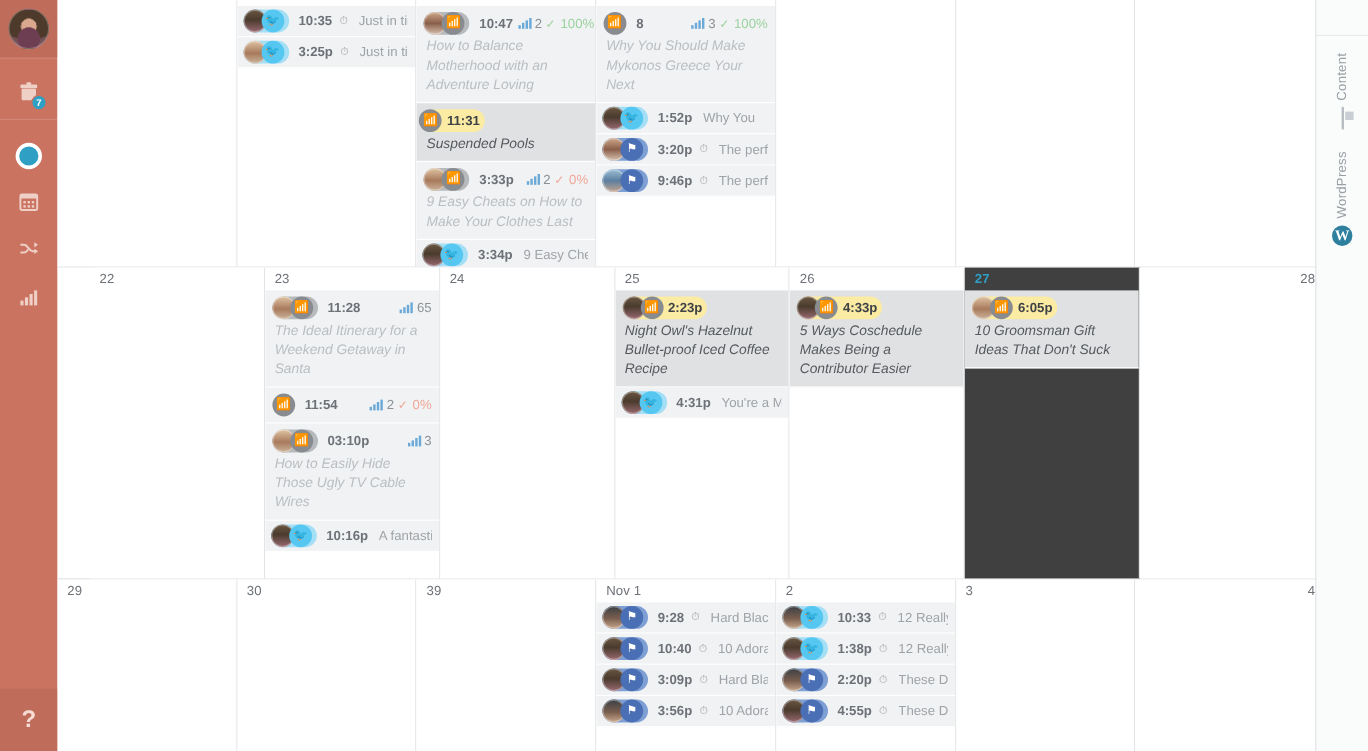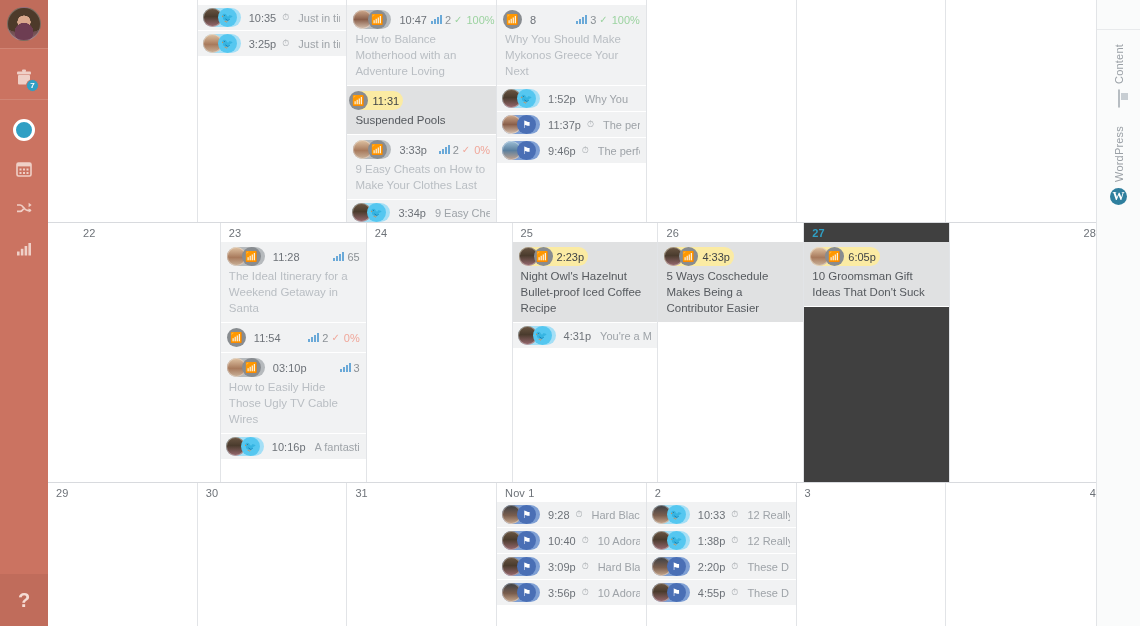--- a/index.html
+++ b/index.html
@@ -152,21 +152,21 @@
   .net.facebook { background: #4a6fb5; }
   .net.rss { background: #888c90; }
 
   .pill.tw { background: #a4dff6; }
   .pill.fb { background: #7e9fd4; }
   .pill.rs { background: #b6babd; }
   .pill.rs-solo { background: transparent; padding-right:0; }
   .pill.yellow { background: #fbeba3; }
 
   .time {
-    font-size: 11px; font-weight: normal; color: #6d7278;
+    font-size: 11px; font-weight: bold; color: #6d7278;
     margin-left: 4px; white-space: nowrap;
   }
   .item.dark .time, .pill.yellow .time { color: #3f4347; }
   .clock { font-size: 9px; color: #a2a7ab; margin-left: 2px; }
   .msg {
     font-size: 11px; color: #9ea3a8; margin-left: 5px;
     white-space: nowrap; overflow: hidden;
   }
   .stats { margin-left: auto; display: flex; align-items: center; gap: 3px; white-space: nowrap; }
   .bars { display: inline-flex; align-items: flex-end; gap: 1px; height: 9px; }
@@ -176,21 +176,21 @@
   .bars i:nth-child(3){height:7px}
   .bars i:nth-child(4){height:9px}
   .statnum { font-size: 11px; color: #8b9196; }
   .pct { font-size: 11px; }
   .pct.good { color: #9cd3a0; }
   .pct.bad { color: #f0a79a; }
   .check { font-size: 10px; margin-right: 1px; }
 
   .title {
     font-size: 11.5px; line-height: 16px;
-    color: #b9bec3; padding: 2px 4px 1px 2px;
+    color: #b9bec3; padding: 2px 4px 1px 2px; font-style: italic;
   }
   .item.dark .title { color: #55595e; }
 
   
   .right-rail {
     width: 44px; height: 626px;
     background: #fafbfb;
     border-left: 1px solid #e2e4e7;
     flex: 0 0 44px;
     position: relative;
@@ -441,21 +441,21 @@
               <span class="msg">Why You</span>
             </div>
           </div>
 
           <div class="item compact">
             <div class="row1">
               <span class="pill fb">
                 <span class="ava a2"></span>
                 <span class="net facebook">⚑</span>
               </span>
-              <span class="time">11:37p</span>
+              <span class="time">3:20p</span>
               <span class="clock">⏱</span>
               <span class="msg">The perfect</span>
             </div>
           </div>
 
           <div class="item compact">
             <div class="row1">
               <span class="pill fb">
                 <span class="ava a4"></span>
                 <span class="net facebook">⚑</span>
@@ -629,21 +629,21 @@
     </div>
 
     <div class="week w2">
       <div class="daycell">
         <div class="daynum">29</div>
       </div>
       <div class="daycell">
         <div class="daynum">30</div>
       </div>
       <div class="daycell">
-        <div class="daynum">31</div>
+        <div class="daynum">39</div>
       </div>
 
       <div class="daycell">
         <div class="daynum">Nov 1</div>
         <div class="items">
           <div class="item compact">
             <div class="row1">
               <span class="pill fb">
                 <span class="ava a5"></span>
                 <span class="net facebook">⚑</span>

